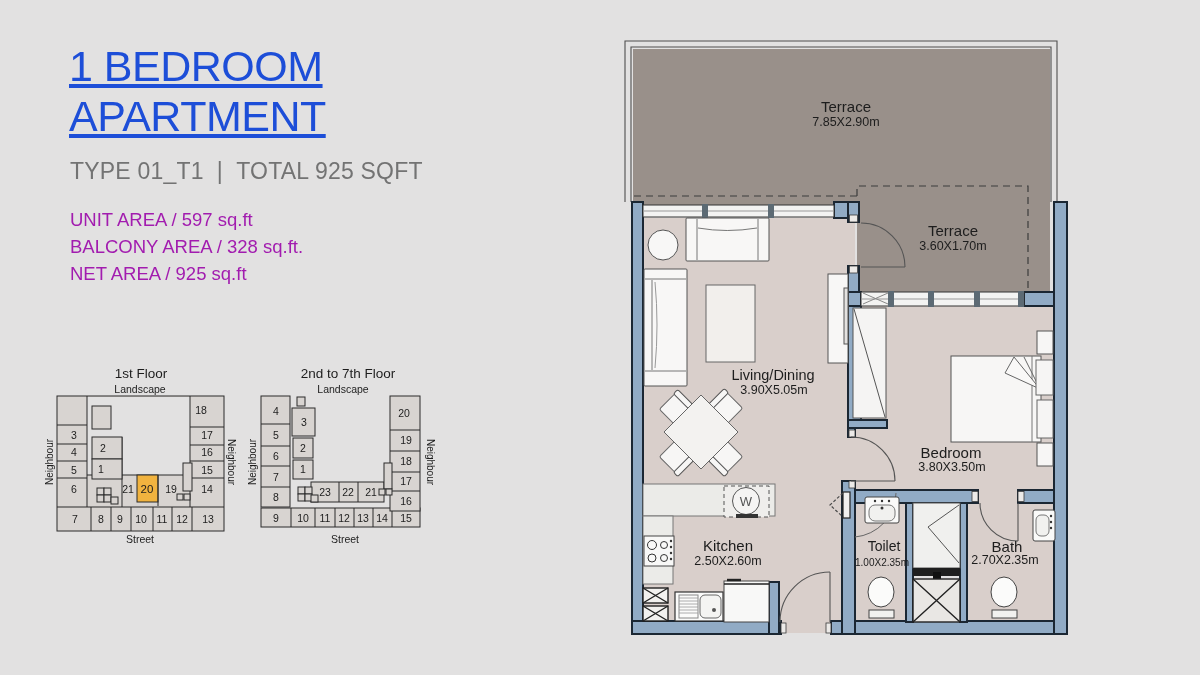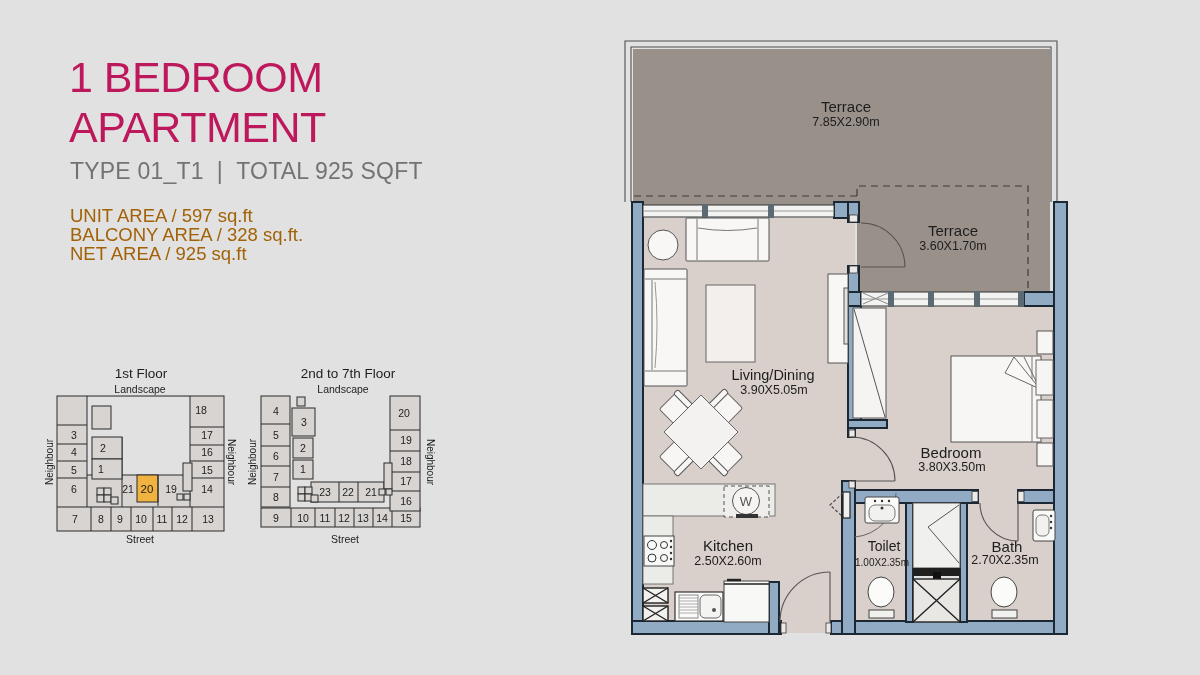--- a/index.html
+++ b/index.html
@@ -1,19 +1,19 @@
 <!DOCTYPE html>
 <html><head>
 <meta charset="utf-8">
 <style>
   html,body{margin:0;padding:0;}
   body{width:1200px;height:675px;background:#e2e1e1;font-family:"Liberation Sans",sans-serif;overflow:hidden;position:relative;}
-  #title{position:absolute;left:69px;top:52px;font-size:43px;letter-spacing:-0.5px;line-height:50px;color:#be185d;}
+  #title{position:absolute;left:69px;top:41px;font-size:43px;letter-spacing:-0.5px;line-height:50px;color:#1d4ed8;text-decoration:underline;}
   #subtitle{position:absolute;left:70px;top:158px;font-size:23px;letter-spacing:0.2px;color:#737373;}
-  #areas{position:absolute;left:70px;top:206px;font-size:18.5px;letter-spacing:0px;line-height:19px;color:#a16207;}
+  #areas{position:absolute;left:70px;top:206px;font-size:18.5px;letter-spacing:0px;line-height:27px;color:#a21caf;}
 </style>
 </head>
 <body>
 
 <div id="title">1 BEDROOM<br>APARTMENT</div>
 
 <div id="subtitle">TYPE 01_T1&nbsp;&nbsp;|&nbsp;&nbsp;TOTAL 925 SQFT</div>
 
 <div id="areas">UNIT AREA / 597 sq.ft<br>BALCONY AREA / 328 sq.ft.<br>NET AREA / 925 sq.ft</div>
 <svg width="1200" height="675" viewBox="0 0 1200 675" style="position:absolute;left:0;top:0;" fill="none">

